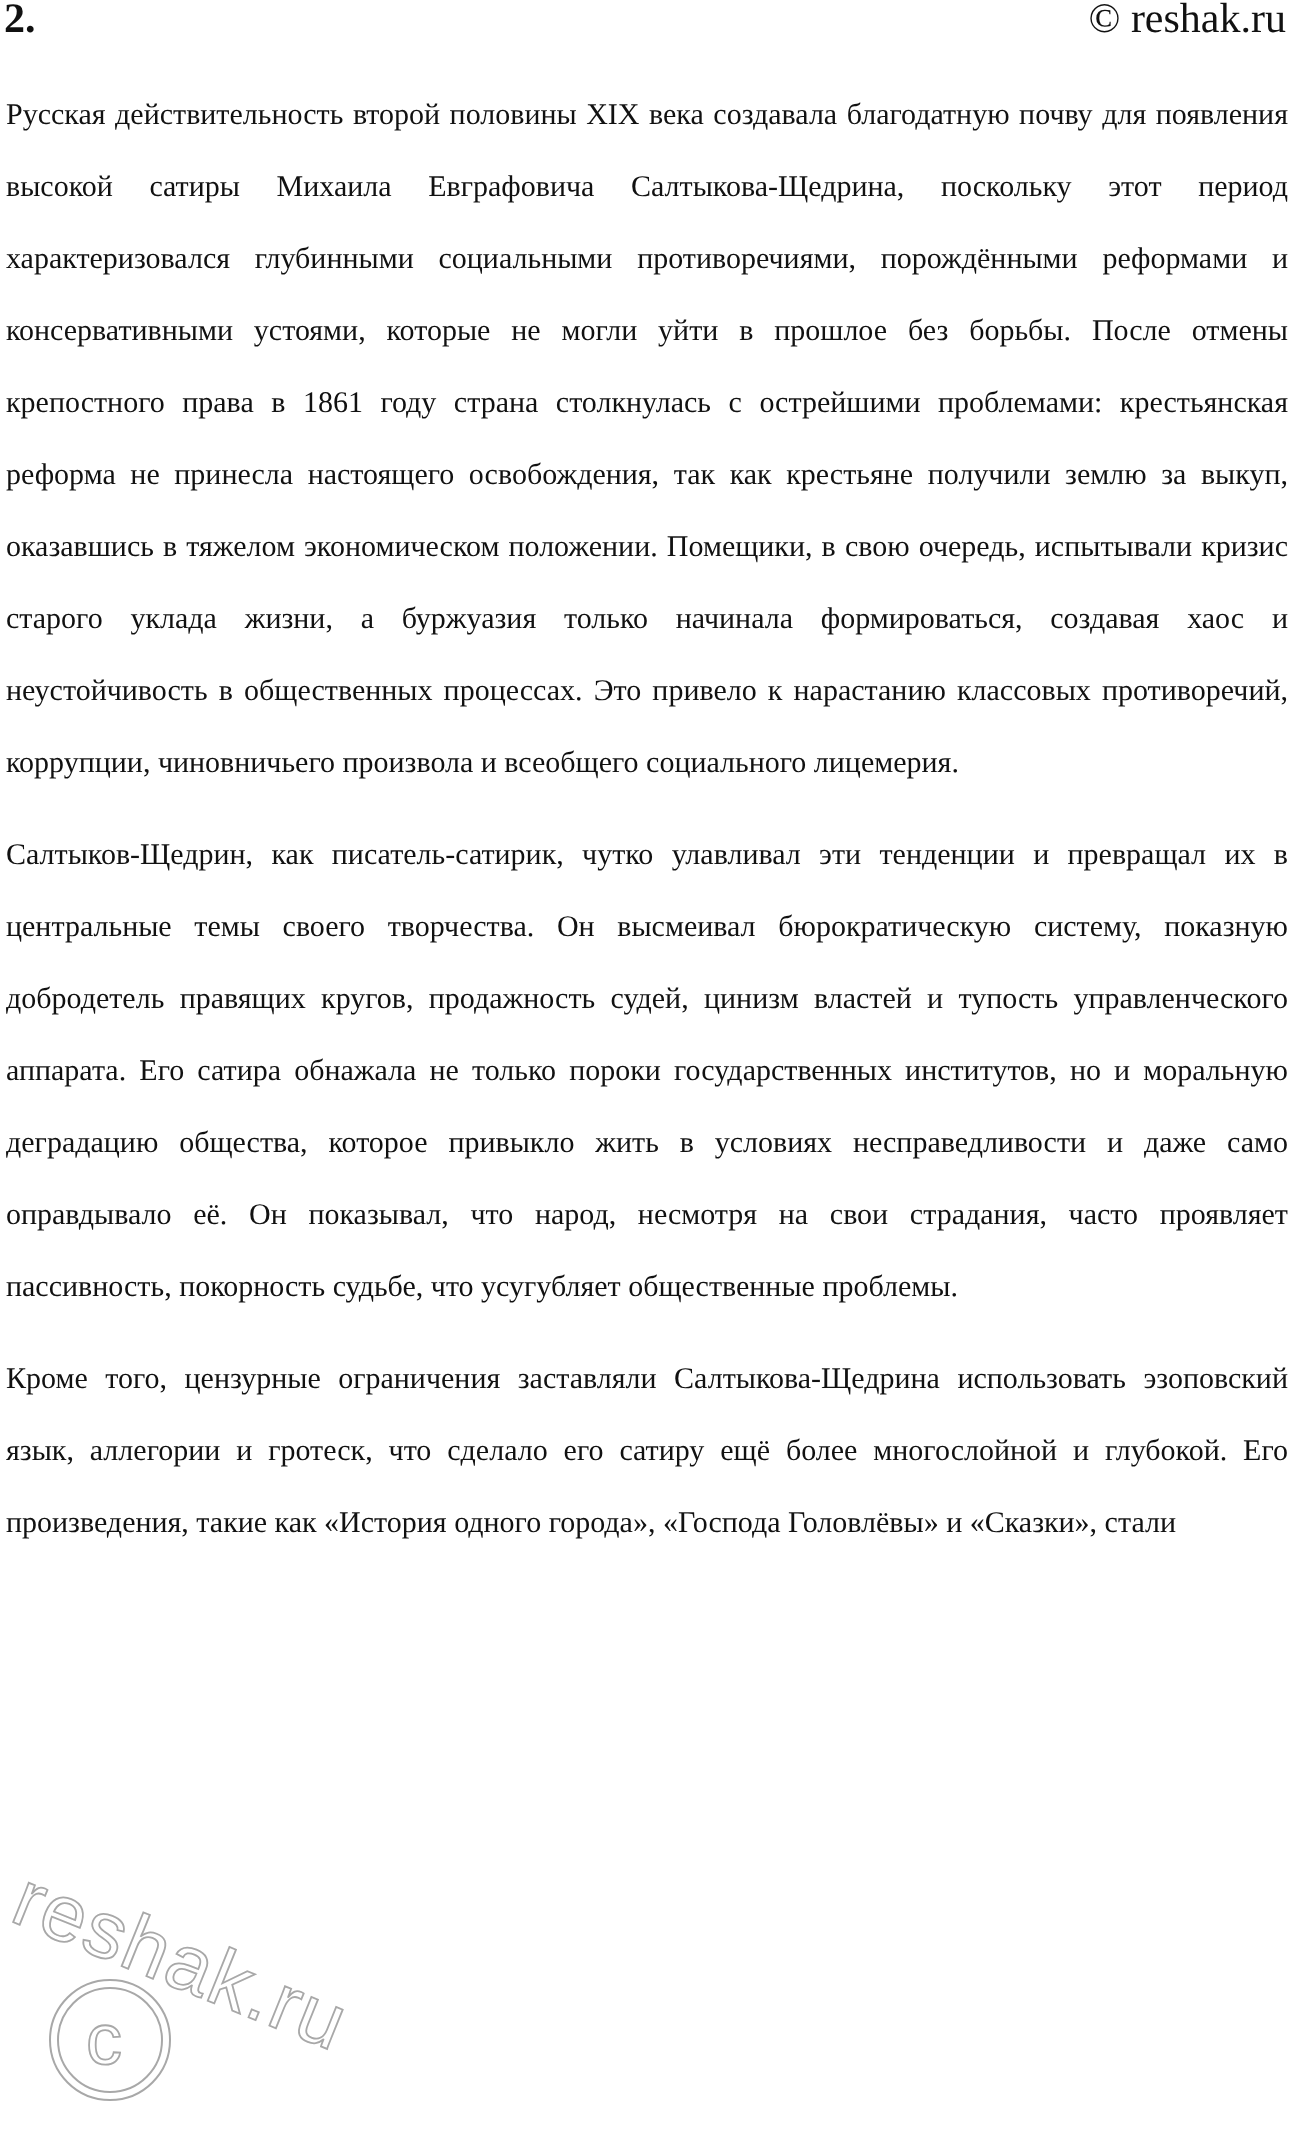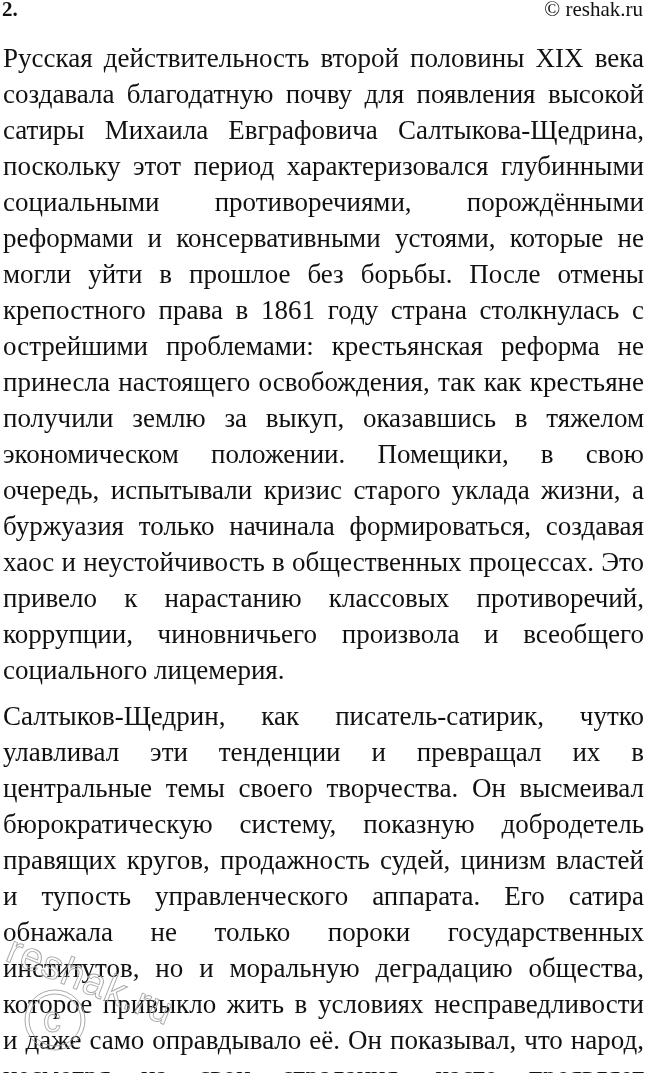--- a/index.html
+++ b/index.html
@@ -38,21 +38,21 @@
       line-height: 24px;
     }
     .content {
       position: absolute;
       top: 40px;
       left: 3px;
       width: 641px;
     }
     .paragraph {
       margin: 0 0 10px 0;
-      font-size: 27px;
+      font-size: 15px;
       line-height: 36px;
       text-align: justify;
       text-align-last: left;
       word-spacing: 0px;
       hyphens: none;
     }
     .watermark {
       position: absolute;
       left: 0;
       top: 930px;

